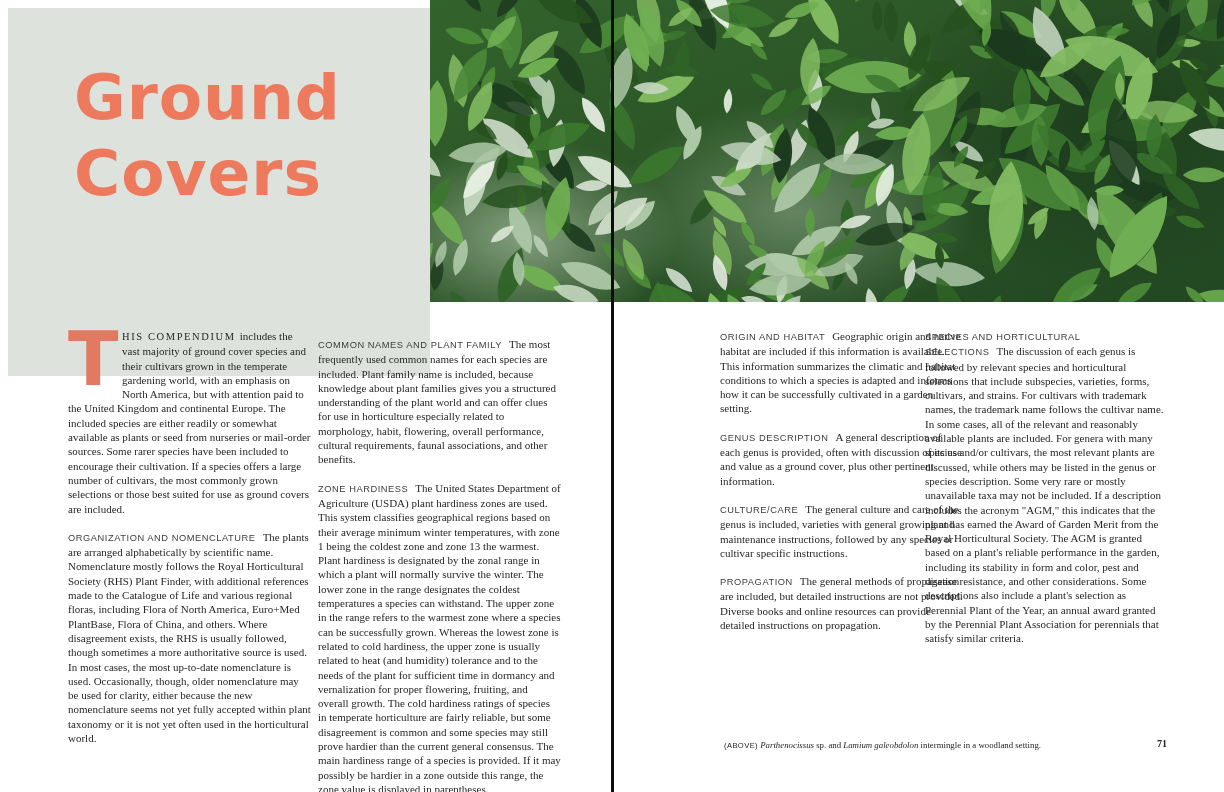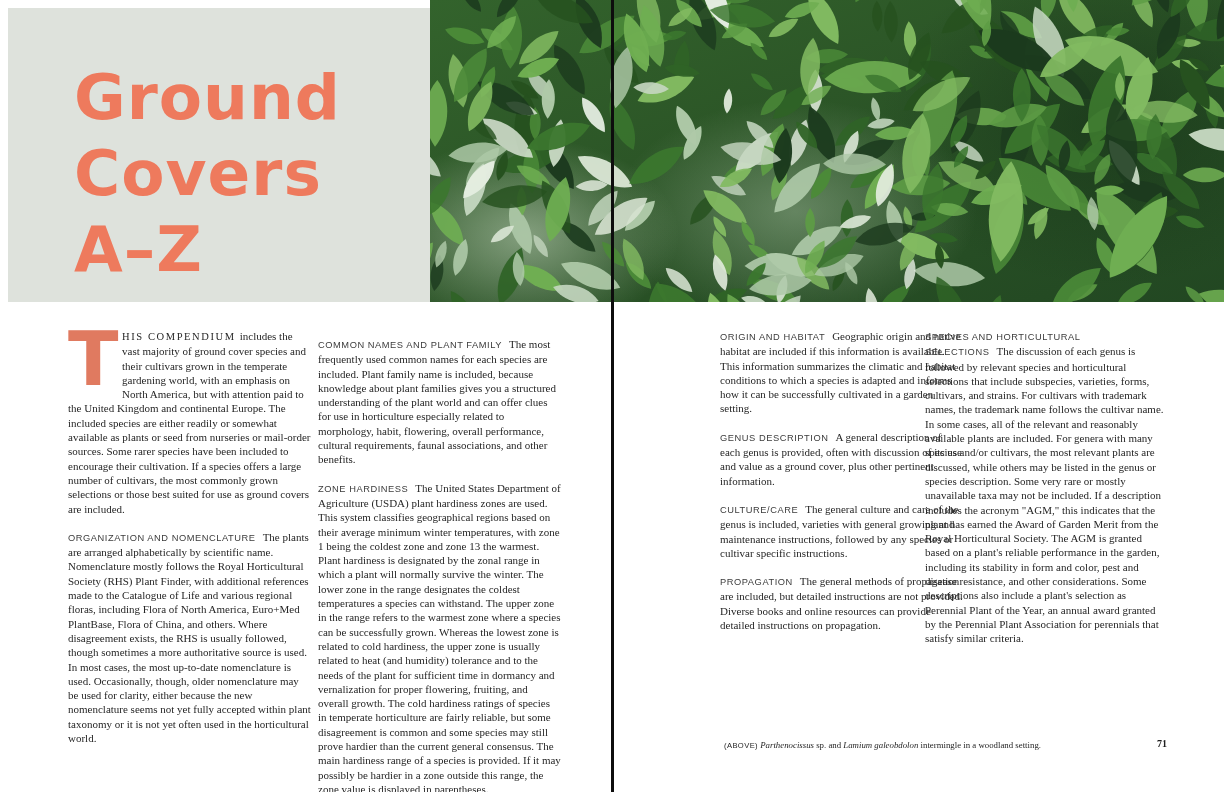--- a/index.html
+++ b/index.html
@@ -1,21 +1,21 @@
 <!DOCTYPE html>
 <html><head>
 <meta charset="utf-8">
 <style>
   html,body{margin:0;padding:0;}
   body{
     width:1224px;height:792px;position:relative;background:#ffffff;
     font-family:"Liberation Serif", serif;color:#262626;overflow:hidden;
   }
   .title-block{
-    position:absolute;left:8px;top:8px;width:422px;height:294px;
+    position:absolute;left:8px;top:8px;width:422px;height:368px;
     background:#dee2dc;
   }
   .chapter-title{
     margin:0;position:absolute;left:66px;top:52px;
     font-family:"DejaVu Sans", sans-serif;font-weight:bold;
     font-size:63px;line-height:76px;letter-spacing:1px;color:#ee7a5d;
   }
   .photo{
     position:absolute;left:430px;top:0;width:794px;height:302px;
     background:
@@ -62,21 +62,21 @@
     position:absolute;left:1130px;top:738px;width:37px;text-align:right;
     font-size:10px;font-weight:bold;color:#1e1e1e;
   }
 </style>
 </head>
 <body>
 
 <div>
 
   <div class="title-block">
-    <h1 class="chapter-title"><span>Ground</span><br><span>Covers</span><br><span>A–Z</span></h1>
+    <h1 class="chapter-title"><span>Ground</span><br><span>Covers</span><br></h1>
   </div>
 
   <div class="photo">
     <svg id="foliage-svg" width="794" height="302" viewBox="0 0 794 302">
         <path d="M0 0 C 7 -9, 8 -24, 0 -34 C -8 -24, -7 -9, 0 0 Z" transform="translate(670.8 45.9) rotate(44) scale(0.95)" fill="#5d9c45" opacity="0.94"></path>
         <path d="M0 0 C 7 -9, 8 -24, 0 -34 C -8 -24, -7 -9, 0 0 Z" transform="translate(722.2 27.6) rotate(335) scale(1.32)" fill="#82ba61" opacity="0.88"></path>
         <path d="M0 0 C 7 -9, 8 -24, 0 -34 C -8 -24, -7 -9, 0 0 Z" transform="translate(774.6 227.1) rotate(290) scale(0.90)" fill="#3b772e" opacity="0.95"></path>
         <path d="M0 0 C 7 -9, 8 -24, 0 -34 C -8 -24, -7 -9, 0 0 Z" transform="translate(20.9 290.9) rotate(147) scale(1.27)" fill="#2f6326" opacity="0.92"></path>
         <path d="M0 0 C 7 -9, 8 -24, 0 -34 C -8 -24, -7 -9, 0 0 Z" transform="translate(254.9 40.8) rotate(188) scale(1.33)" fill="#2f6326" opacity="0.89"></path>
         <path d="M0 0 C 7 -9, 8 -24, 0 -34 C -8 -24, -7 -9, 0 0 Z" transform="translate(194.9 230.8) rotate(45) scale(1.25)" fill="#aec9a8" opacity="0.98"></path>

